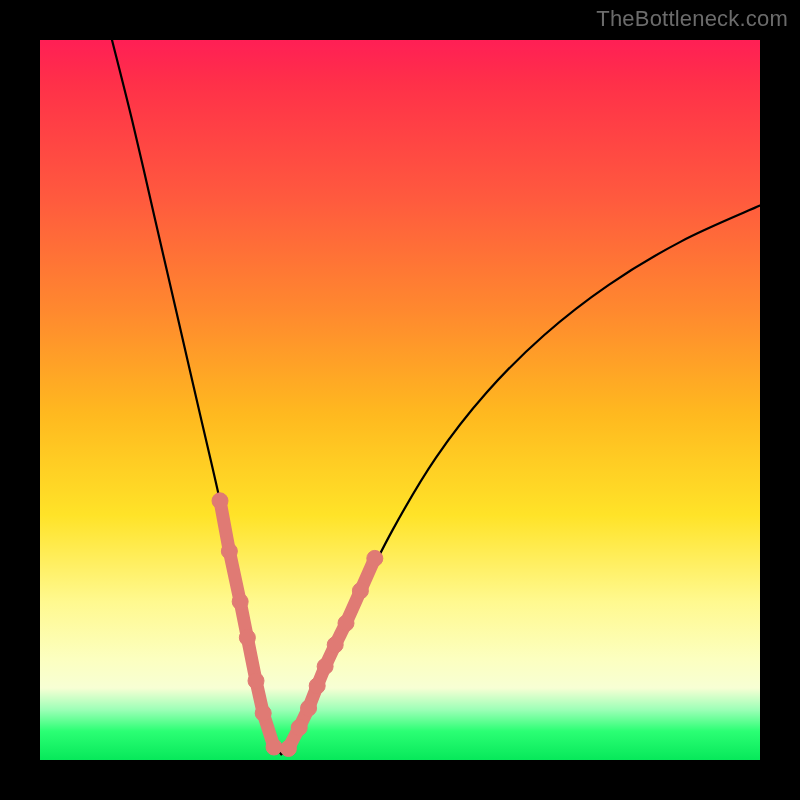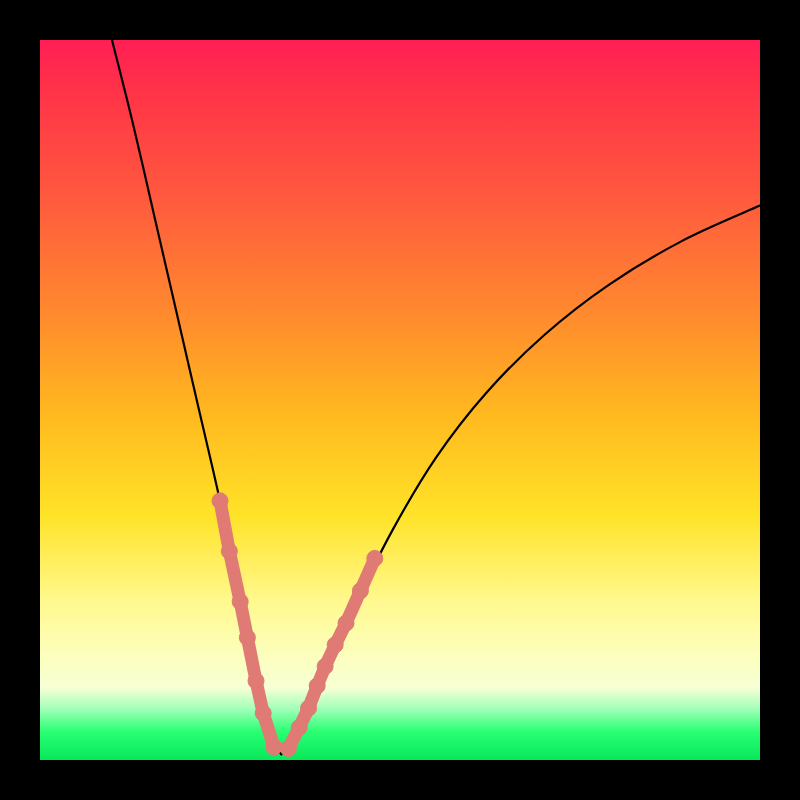--- a/index.html
+++ b/index.html
@@ -72,20 +72,21 @@
     stroke: #e07a74;
     stroke-width: 13;
     stroke-linecap: round;
     fill: none;
   }
 </style>
 </head>
 <body>
 
 <div class="frame">
+  <div class="watermark">TheBottleneck.com</div>
   <div class="plot">
     <svg class="curve" viewBox="0 0 720 720">
       <path id="left-path" class="stroke-main" d="M 72.00 0.00 C 75.89 15.55, 85.82 54.00, 93.60 86.40 C 101.38 118.80, 107.42 146.30, 115.20 180.00 C 122.98 213.70, 129.02 239.90, 136.80 273.60 C 144.58 307.30, 150.62 333.50, 158.40 367.20 C 166.18 400.90, 173.52 430.99, 180.00 460.80 C 186.48 490.61, 189.22 506.88, 194.40 532.80 C 199.58 558.72, 204.26 582.77, 208.80 604.80 C 213.34 626.83, 215.71 638.74, 219.60 655.20 C 223.49 671.66, 226.51 685.61, 230.40 696.24 C 234.29 706.87, 239.26 711.00, 241.20 714.24"></path>
       <path id="right-path" class="stroke-main" d="M 241.20 714.24 C 243.14 712.43, 247.46 711.16, 252.00 704.16 C 256.54 697.16, 259.92 689.36, 266.40 675.36 C 272.88 661.36, 278.93 646.88, 288.00 626.40 C 297.07 605.92, 305.14 586.22, 316.80 561.60 C 328.46 536.98, 338.54 515.52, 352.80 489.60 C 367.06 463.68, 379.15 442.22, 396.00 417.60 C 412.85 392.98, 426.96 374.83, 446.40 352.80 C 465.84 330.77, 481.97 314.64, 504.00 295.20 C 526.03 275.76, 544.18 261.65, 568.80 244.80 C 593.42 227.95, 613.58 215.86, 640.80 201.60 C 668.02 187.34, 705.74 172.08, 720.00 165.60"></path>
       <g id="marker-layer">
           <line x1="180.00" y1="460.80" x2="189.36" y2="511.20" class="seg"></line>
           <circle cx="180.00" cy="460.80" r="8" class="dot"></circle>
           <line x1="189.36" y1="511.20" x2="200.16" y2="561.60" class="seg"></line>
           <circle cx="189.36" cy="511.20" r="8" class="dot"></circle>
           <line x1="200.16" y1="561.60" x2="207.36" y2="597.60" class="seg"></line>

